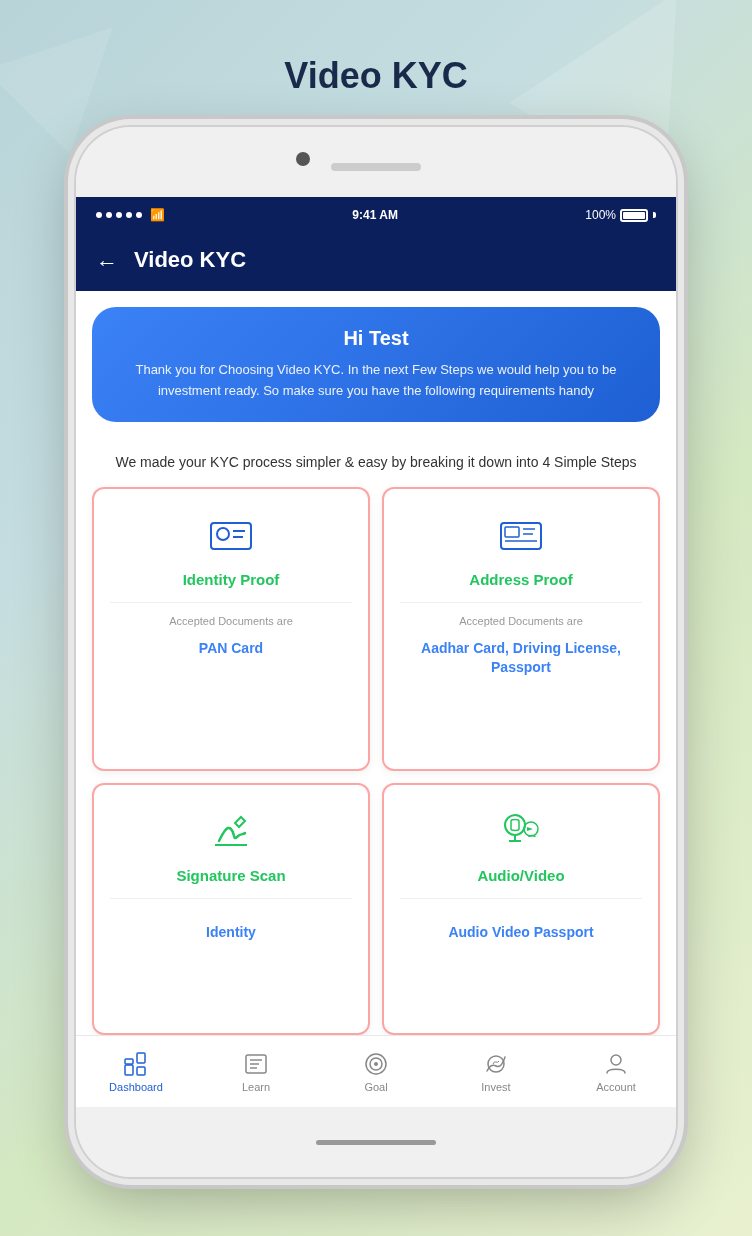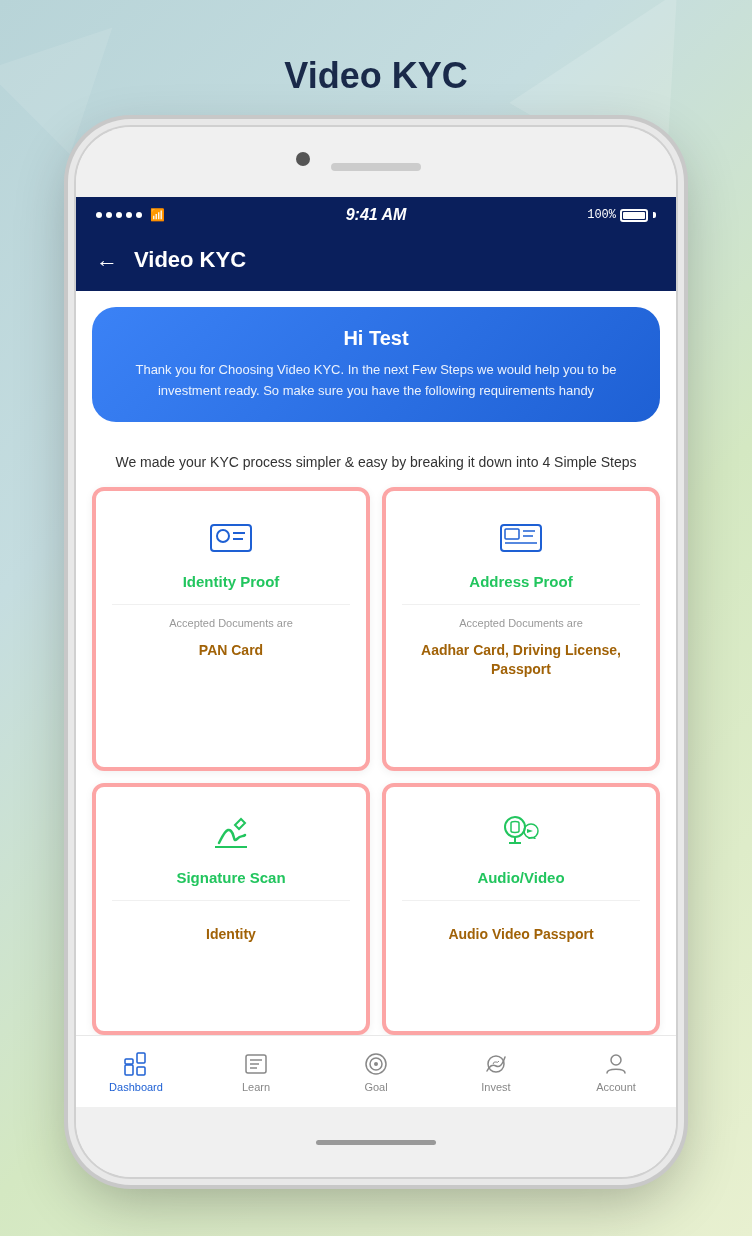--- a/index.html
+++ b/index.html
@@ -130,32 +130,30 @@
     }
 
     .wifi-icon {
       color: white;
       font-size: 12px;
       margin-left: 4px;
     }
 
     .status-time {
       color: white;
-      font-size: 16px;
+      font-size: 12px;
       font-weight: 600;
-      font-style: italic;
     }
 
     .status-right {
       display: flex;
       align-items: center;
       gap: 4px;
       color: white;
       font-size: 12px;
-      font-family: Liberation Mono, monospace;
     }
 
     .battery-bar {
       width: 28px;
       height: 13px;
       border: 2px solid white;
       border-radius: 3px;
       position: relative;
       display: flex;
       align-items: center;
@@ -237,21 +235,21 @@
       display: grid;
       grid-template-columns: 1fr 1fr;
       gap: 12px;
       padding: 0 16px;
       flex: 1;
     }
 
     .card {
       background: white;
       border-radius: 12px;
-      border: 4px solid #fca5a5;
+      border: 2px solid #fca5a5;
       padding: 20px 16px;
       display: flex;
       flex-direction: column;
       align-items: center;
       box-shadow: 0 2px 8px rgba(0,0,0,0.06);
     }
 
     .card-icon {
       width: 52px;
       height: 52px;
@@ -276,21 +274,21 @@
     .card-subtitle {
       font-size: 11px;
       color: #999;
       text-align: center;
       margin-bottom: 12px;
     }
 
     .card-doc {
       font-size: 14px;
       font-weight: 600;
-      color: #a16207;
+      color: #3b82f6;
       text-align: center;
       line-height: 1.4;
     }
 
     
     .bottom-nav {
       background: white;
       height: 72px;
       display: flex;
       align-items: center;

